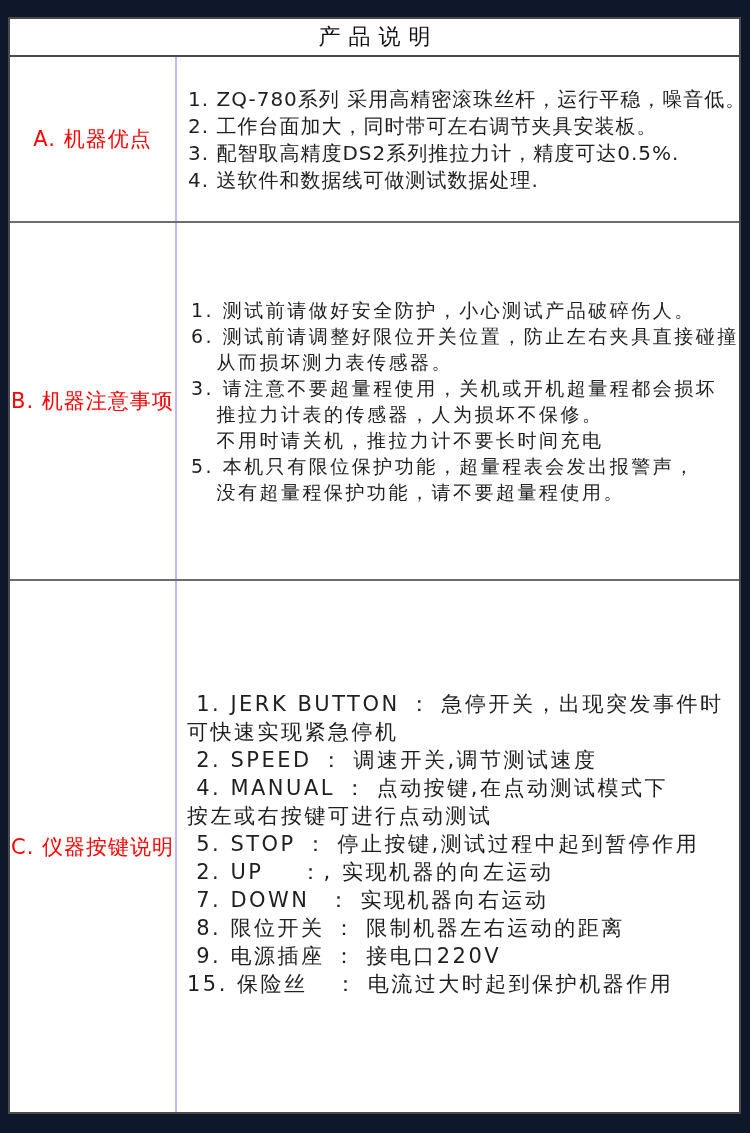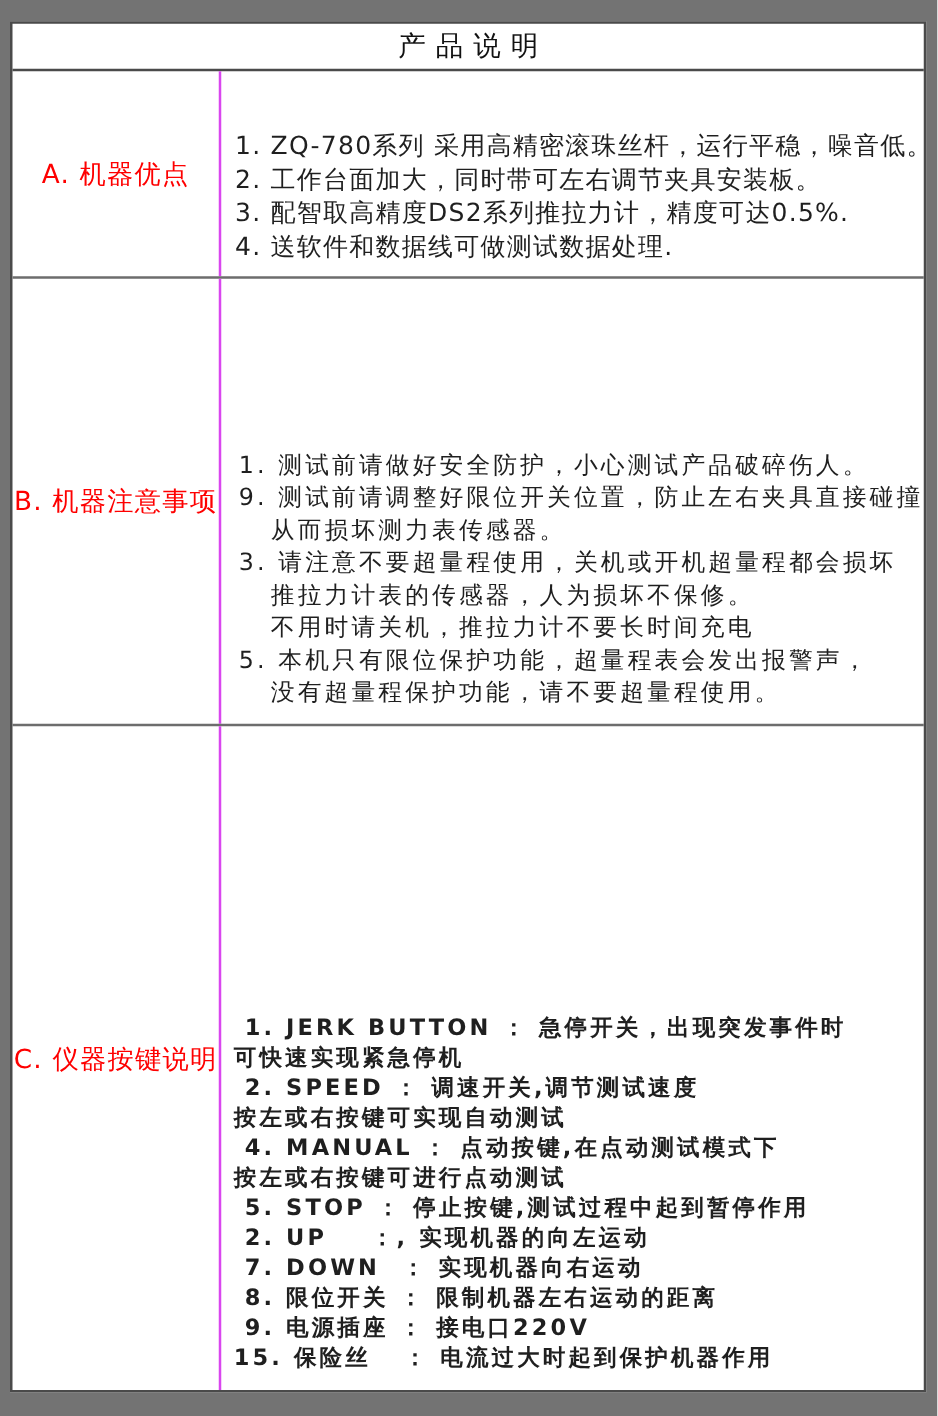--- a/index.html
+++ b/index.html
@@ -6,21 +6,21 @@
     margin: 0;
     padding: 0;
     background: #ffffff;
     font-family: "DejaVu Sans", "Liberation Sans", sans-serif;
     color: #1a1a1a;
   }
   .page {
     position: relative;
     width: 750px;
     height: 1133px;
-    background: #737373;
+    background: #0f172a;
     overflow: hidden;
   }
   .spec-table {
     position: absolute;
     left: 8px;
     top: 17px;
     width: 733px;
     height: 1097px;
     box-sizing: border-box;
     border: 2px solid #4a4a4a;
@@ -47,49 +47,49 @@
   }
   .section-row + .section-row {
     border-top: 2px solid #6d6d6d;
   }
   .row-a { height: 164px; }
   .row-b { height: 358px; }
   .row-c { flex: 1; }
   .label-cell {
     width: 167px;
     box-sizing: border-box;
-    border-right: 2px solid #d946ef;
+    border-right: 2px solid #c4b5fd;
     display: flex;
     align-items: center;
     justify-content: center;
     color: #fe0000;
     font-size: 21px;
     letter-spacing: 1px;
     text-align: center;
     flex-shrink: 0;
   }
   .content-cell {
     flex: 1;
     min-width: 0;
     display: flex;
     flex-direction: column;
-    justify-content: flex-end;
+    justify-content: center;
     box-sizing: border-box;
     overflow: hidden;
   }
   .content-a { padding: 12px 4px 10px 11px; }
   .content-b { padding: 14px 3px 12px 14px; }
   .content-c { padding: 8px 2px 14px 10px; }
   .line {
     white-space: pre;
     color: #1f1f1f;
   }
   .content-a .line { font-size: 20px; letter-spacing: 1px; }
   .content-b .line { font-size: 19px; letter-spacing: 2.5px; }
-  .content-c .line { font-size: 18px; letter-spacing: 2.5px; font-weight: bold; }
+  .content-c .line { font-size: 21px; letter-spacing: 2.5px; }
 </style>
 </head>
 <body>
 
 <div class="page">
   <div class="spec-table">
 
     <div class="title-row">产品说明</div>
 
     <div class="section-row row-a">
@@ -99,37 +99,36 @@
           <div class="line">2. 工作台面加大，同时带可左右调节夹具安装板。</div>
           <div class="line">3. 配智取高精度DS2系列推拉力计，精度可达0.5%.</div>
           <div class="line">4. 送软件和数据线可做测试数据处理.</div>
         </div>
     </div>
 
     <div class="section-row row-b">
       <div class="label-cell">B. 机器注意事项</div>
       <div class="content-cell content-b">
           <div class="line">1. 测试前请做好安全防护，小心测试产品破碎伤人。</div>
-          <div class="line">9. 测试前请调整好限位开关位置，防止左右夹具直接碰撞</div>
+          <div class="line">6. 测试前请调整好限位开关位置，防止左右夹具直接碰撞</div>
           <div class="line">   从而损坏测力表传感器。</div>
           <div class="line">3. 请注意不要超量程使用，关机或开机超量程都会损坏</div>
           <div class="line">   推拉力计表的传感器，人为损坏不保修。</div>
           <div class="line">   不用时请关机，推拉力计不要长时间充电</div>
           <div class="line">5. 本机只有限位保护功能，超量程表会发出报警声，</div>
           <div class="line">   没有超量程保护功能，请不要超量程使用。</div>
         </div>
     </div>
 
     <div class="section-row row-c">
       <div class="label-cell">C. 仪器按键说明</div>
       <div class="content-cell content-c">
           <div class="line"> 1. JERK BUTTON ： 急停开关，出现突发事件时</div>
           <div class="line">可快速实现紧急停机</div>
           <div class="line"> 2. SPEED ： 调速开关,调节测试速度</div>
-          <div class="line">按左或右按键可实现自动测试</div>
           <div class="line"> 4. MANUAL ： 点动按键,在点动测试模式下</div>
           <div class="line">按左或右按键可进行点动测试</div>
           <div class="line"> 5. STOP ： 停止按键,测试过程中起到暂停作用</div>
           <div class="line"> 2. UP    ：, 实现机器的向左运动</div>
           <div class="line"> 7. DOWN  ： 实现机器向右运动</div>
           <div class="line"> 8. 限位开关 ： 限制机器左右运动的距离</div>
           <div class="line"> 9. 电源插座 ： 接电口220V</div>
           <div class="line">15. 保险丝   ： 电流过大时起到保护机器作用</div>
         </div>
     </div>

